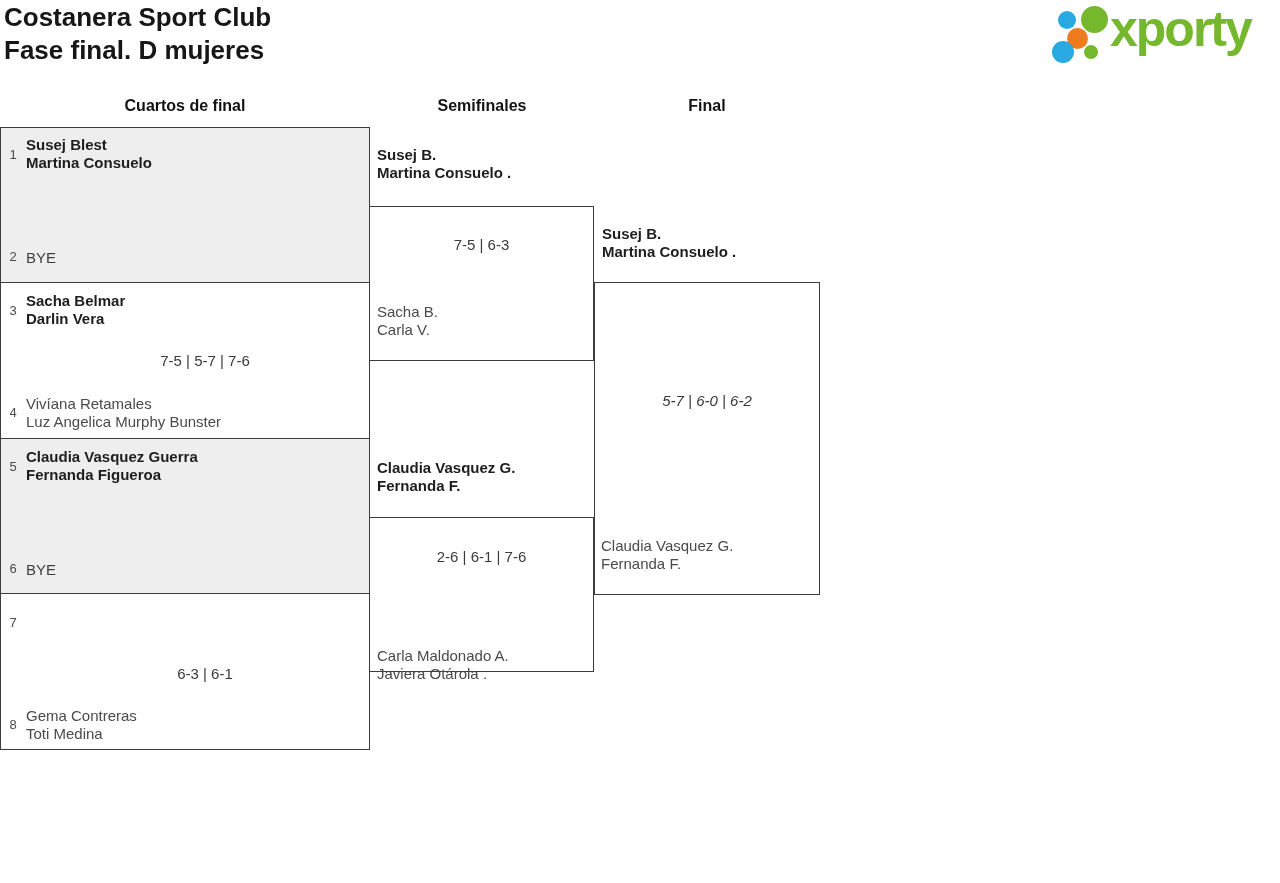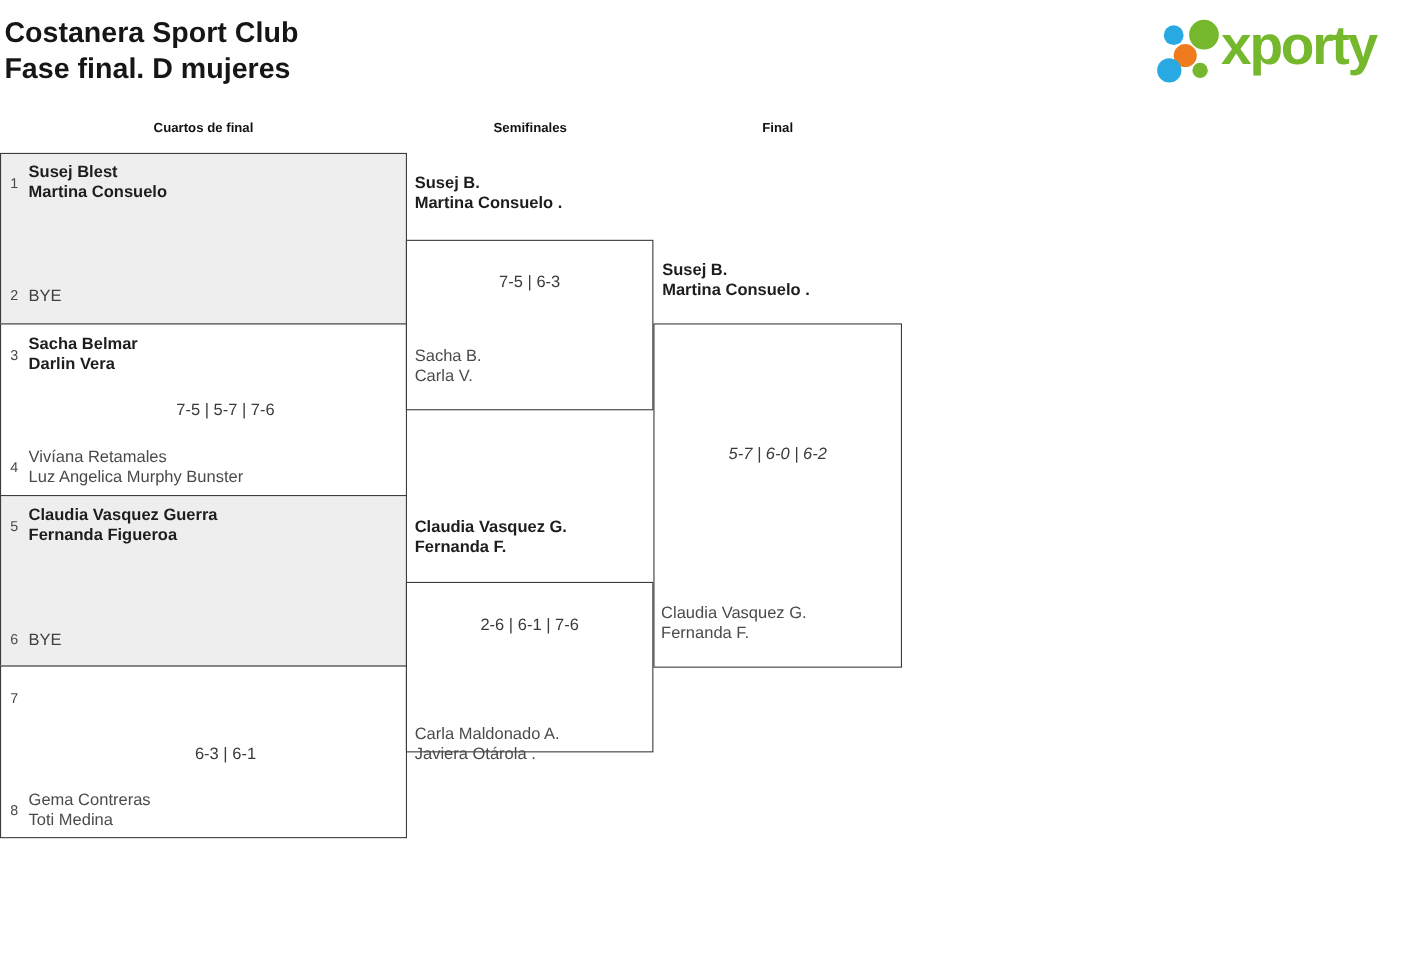--- a/index.html
+++ b/index.html
@@ -4,35 +4,35 @@
 <style>
   html, body { margin: 0; padding: 0; background: #ffffff; }
   .canvas {
     position: relative;
     width: 1280px;
     height: 883px;
     background: #ffffff;
     font-family: "Liberation Sans", sans-serif;
     overflow: hidden;
   }
-  .abs { position: absolute; margin-top: 12px; }
+  .abs { position: absolute; }
 
   .title {
     left: 4px; top: 1px;
     font-size: 26px;
     font-weight: 700;
     color: #161616;
     line-height: 33px;
     letter-spacing: 0;
   }
 
   .round-header {
     top: 97px;
     transform: translateX(-50%);
-    font-size: 12px;
+    font-size: 16px;
     font-weight: 700;
     color: #121212;
     white-space: nowrap;
   }
 
   .match-box {
     left: 0;
     width: 370px;
     border: 1px solid #3c3c3c;
     box-sizing: border-box;

